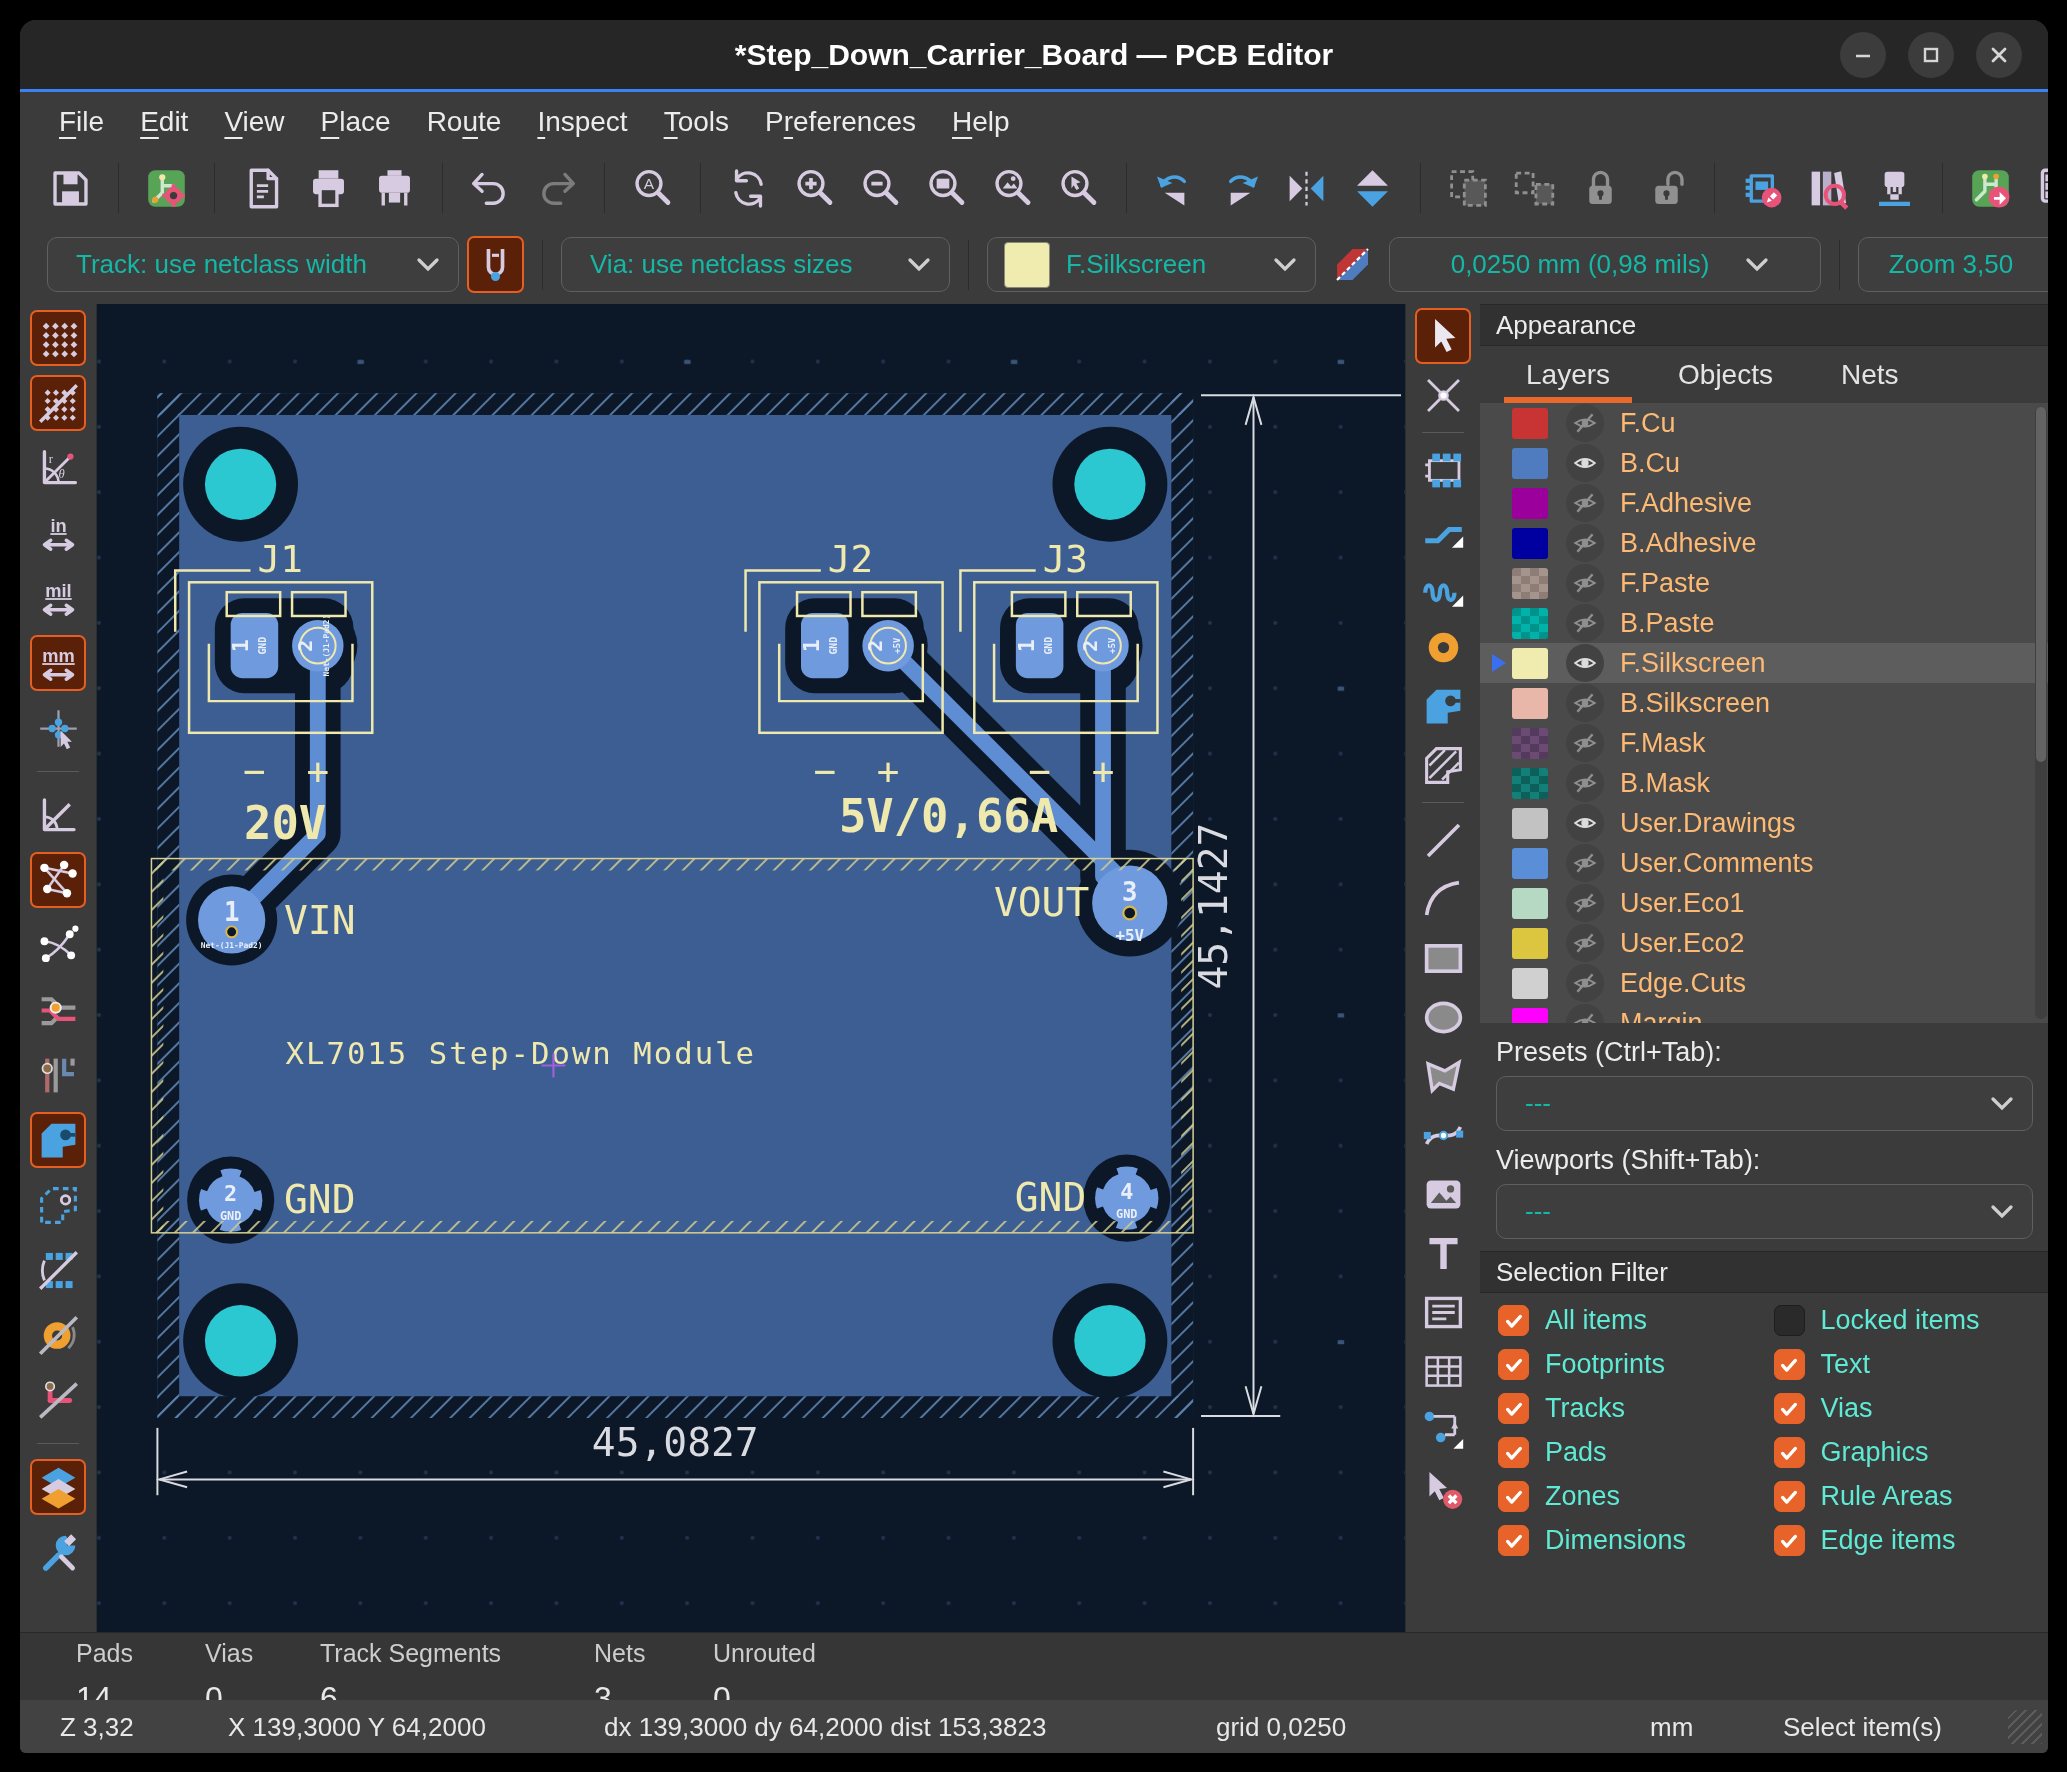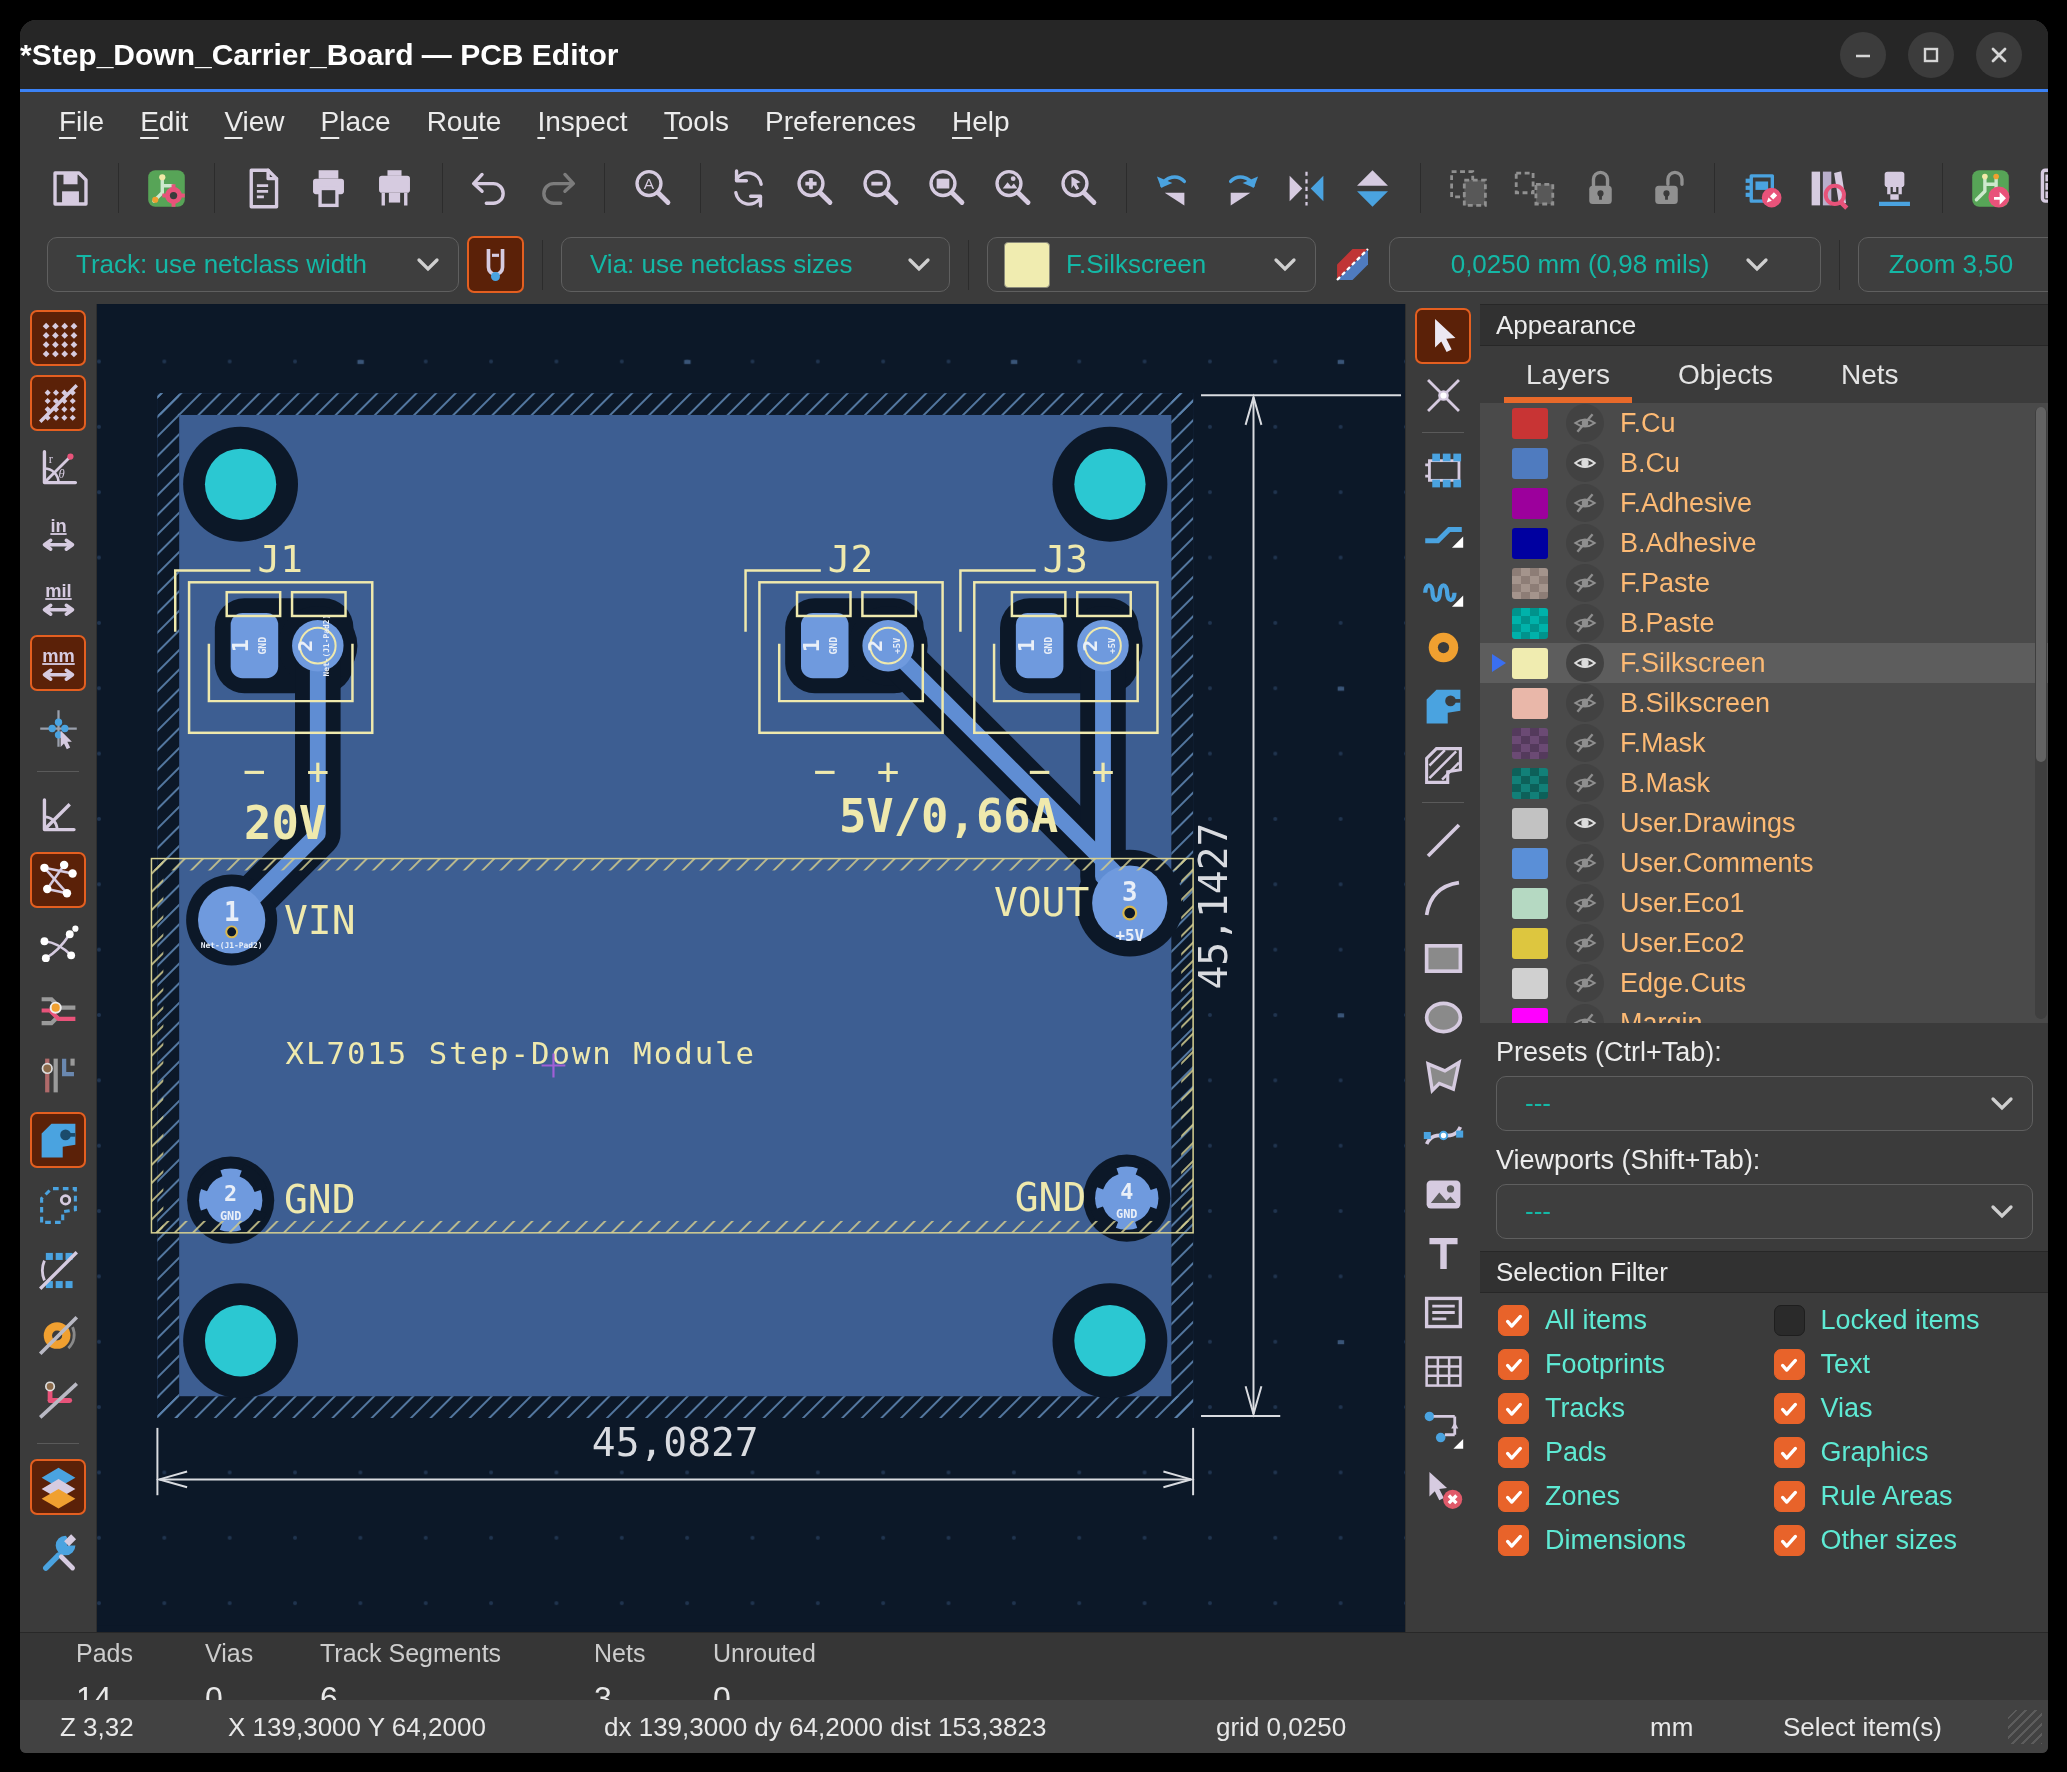--- a/index.html
+++ b/index.html
@@ -1,20 +1,20 @@
 <!DOCTYPE html>
 <html><head>
 <meta charset="utf-8">
 <style>
   html,body{margin:0;padding:0;background:#000;width:2067px;height:1772px;overflow:hidden;
     font-family:"Liberation Sans",sans-serif;-webkit-font-smoothing:antialiased;}
   .window{position:absolute;left:20px;top:20px;width:2028px;height:1733px;background:#3b3b3b;
     border-radius:16px 16px 6px 6px;overflow:hidden;display:flex;flex-direction:column;}
   
-  .titlebar{height:69px;background:#262626;position:relative;display:flex;align-items:center;flex:none;}
+  .titlebar{height:69px;background:#262626;position:relative;display:flex;align-items:center;justify-content:center;flex:none;}
   .title{color:#fff;font-size:30px;font-weight:bold;}
   .winbtns{position:absolute;right:26px;top:12px;display:flex;gap:22px;}
   .winbtn{width:46px;height:46px;border-radius:50%;background:#3c3c3c;display:flex;align-items:center;justify-content:center;cursor:default;}
   .winbtn svg{width:22px;height:22px;}
   
   .menubar{height:59px;background:#3b3b3b;display:flex;align-items:center;padding-left:26px;gap:10px;flex:none;border-top:3px solid #3b82f6;}
   .menu-item{color:#ececec;font-size:28px;padding:6px 13px;border-radius:6px;}
   .mn{text-decoration:underline;text-underline-offset:6px;text-decoration-thickness:2px;}
   
   .toolbar{display:flex;align-items:center;flex:none;background:#3b3b3b;}
@@ -1385,21 +1385,21 @@
               </svg>
             </span>
             <span class="sflabel">Dimensions</span>
           </label>
           <label class="sfitem">
             <span class="cb on">
               <svg viewBox="0 0 24 24">
                 <path d="M5 12.5 l4.5 5 L19 7" fill="none" stroke="#fff" stroke-width="3.6" stroke-linecap="round" stroke-linejoin="round"></path>
               </svg>
             </span>
-            <span class="sflabel">Other sizes</span>
+            <span class="sflabel">Edge items</span>
           </label>
         </div>
       <div class="botfill" style="background:#3b3b3b"></div>
     </div>
   </div>
 
   <div class="statusbar1">
       <div class="scount" style="left:56px">
         <div class="sclabel">Pads</div>
         <div class="scvalue">14</div>

